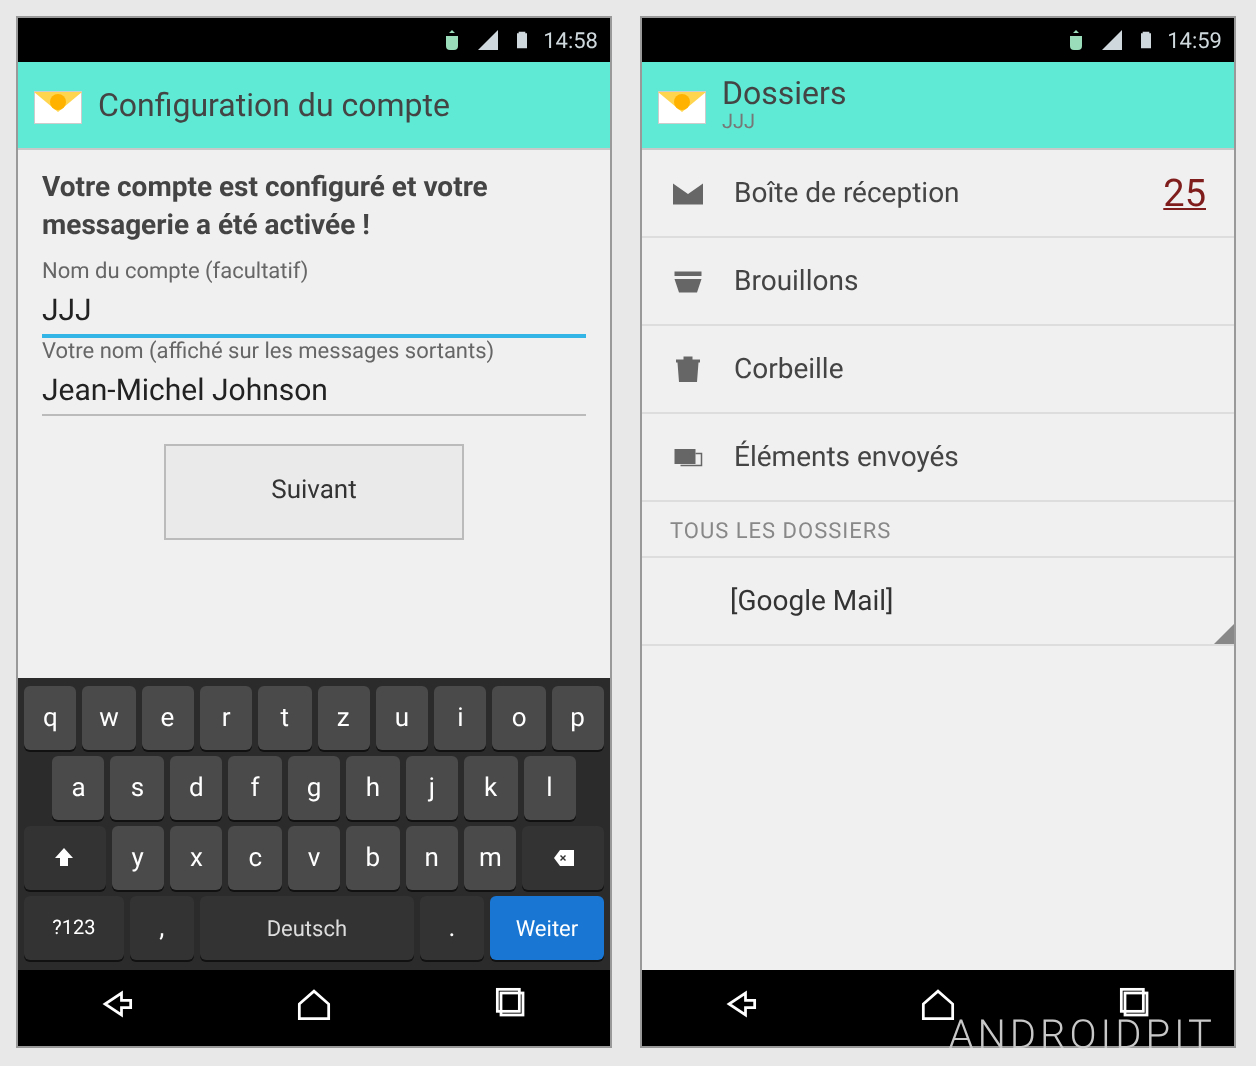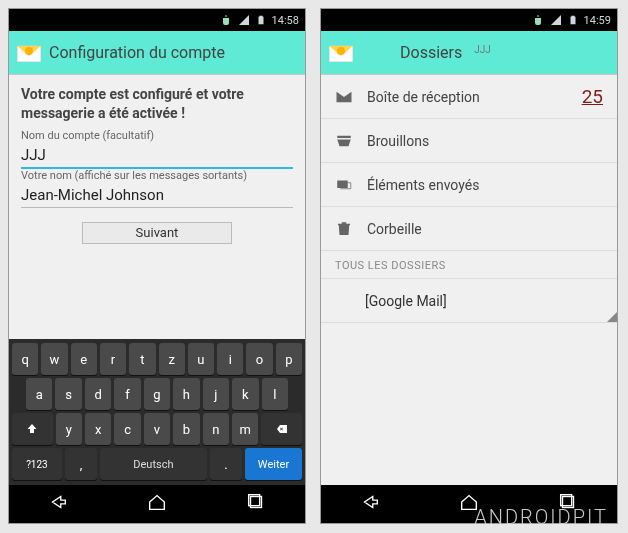--- a/index.html
+++ b/index.html
@@ -6,27 +6,27 @@
   body { background: #e8e8e8; width: 628px; height: 533px; position: relative; overflow: hidden; }
   .phones { display: flex; gap: 14px; padding: 8px 8px; }
   .phone { width: 298px; height: 516px; background: #fff; border: 1px solid #999; display: flex; flex-direction: column; overflow: hidden; }
   .statusbar { background: #000; color: #cfd8dc; display: flex; align-items: center; justify-content: flex-end; height: 22px; padding: 0 6px; gap: 6px; font-size: 11px; }
   .statusbar .sb-icon { display: inline-flex; align-items: center; }
   .appbar { background: #5eead4; border-bottom: 1px solid #c8c8c8; height: 44px; display: flex; align-items: center; padding: 0 8px; gap: 8px; }
   .appbar .mail-icon { width: 24px; height: 18px; position: relative; }
   .mail-icon svg { width: 100%; height: 100%; }
   .appbar .title { color: #444; font-size: 16px; line-height: 1; }
   .appbar .subtitle { color: #777; font-size: 10px; line-height: 1; }
-  .appbar .title-col { display: flex; flex-direction: row; gap: 12px; margin-left: 39px; }
+  .appbar .title-col { display: flex; flex-direction: column; gap: 2px; }
   .content { flex: 1; background: #f0f0f0; padding: 10px 12px; color: #444; font-size: 13px; }
   .content .success { font-size: 14px; line-height: 1.35; margin-bottom: 6px; font-weight: bold; }
   .content .label { font-size: 11px; color: #666; margin-top: 4px; }
   .content .input { border: none; border-bottom: 2px solid #33b5e5; width: 100%; background: transparent; font-size: 15px; padding: 4px 0 3px 0; color: #222; outline: none; }
   .content .input.gray { border-bottom: 1px solid #bbb; }
-  .content .next { display: block; margin: 14px auto 0; width: 150px; height: 22px; background: #eaeaea; border: 1px solid #bbb; color: #333; font-size: 13px; cursor: pointer; }
+  .content .next { display: block; margin: 14px auto 0; width: 150px; height: 48px; background: #eaeaea; border: 1px solid #bbb; color: #333; font-size: 13px; cursor: pointer; }
   .navbar { background: #000; height: 38px; display: flex; align-items: center; justify-content: space-around; }
   .navbar svg { width: 22px; height: 22px; }
   .keyboard { background: #2b2b2b; padding: 4px 3px 2px; }
   .krow { display: flex; justify-content: center; gap: 3px; margin-bottom: 3px; }
   .key { background: #4a4a4a; color: #fff; font-size: 13px; height: 32px; display: flex; align-items: center; justify-content: center; border-radius: 3px; flex: 1; min-width: 0; cursor: pointer; box-shadow: 0 1px 0 #111; }
   .key.dark { background: #333; }
   .key.blue { background: #1976d2; font-size: 11px; }
   .key.space { flex: 3; font-size: 11px; color: #ddd; }
   .key.shift, .key.bksp { flex: 1.4; }
   .krow.second { padding: 0 14px; }
@@ -200,33 +200,33 @@
         <span class="fi">
             <svg viewBox="0 0 24 24" width="18" height="18" fill="#666">
               <path d="M3 5h18v3H3zM3 10h18l-3 9H6z"></path>
             </svg>
           </span>
         <span>Brouillons</span>
       </div>
       <div class="folder-item">
         <span class="fi">
             <svg viewBox="0 0 24 24" width="18" height="18" fill="#666">
+              <path d="M5 7h14l-1 13H6zM4 5h16v2H4zM9 3h6v2H9z"></path>
+            </svg>
+          </span>
+        <span>Corbeille</span>
+      </div>
+      <div class="folder-item">
+        <span class="fi">
+            <svg viewBox="0 0 24 24" width="18" height="18" fill="#666">
               <rect x="3" y="6" width="14" height="10"></rect>
               <path d="M17 9h4v8H7" fill="none" stroke="#666"></path>
             </svg>
           </span>
         <span>Éléments envoyés</span>
-      </div>
-      <div class="folder-item">
-        <span class="fi">
-            <svg viewBox="0 0 24 24" width="18" height="18" fill="#666">
-              <path d="M5 7h14l-1 13H6zM4 5h16v2H4zM9 3h6v2H9z"></path>
-            </svg>
-          </span>
-        <span>Corbeille</span>
       </div>
       <div class="folder-section">TOUS LES DOSSIERS</div>
       <div class="folder-gmail">
         <span>[Google Mail]</span>
         <span class="corner"></span>
       </div>
     </div>
 
     <div class="navbar">
       <span><svg viewBox="0 0 24 24" fill="none" stroke="#fff" stroke-width="1.5">

